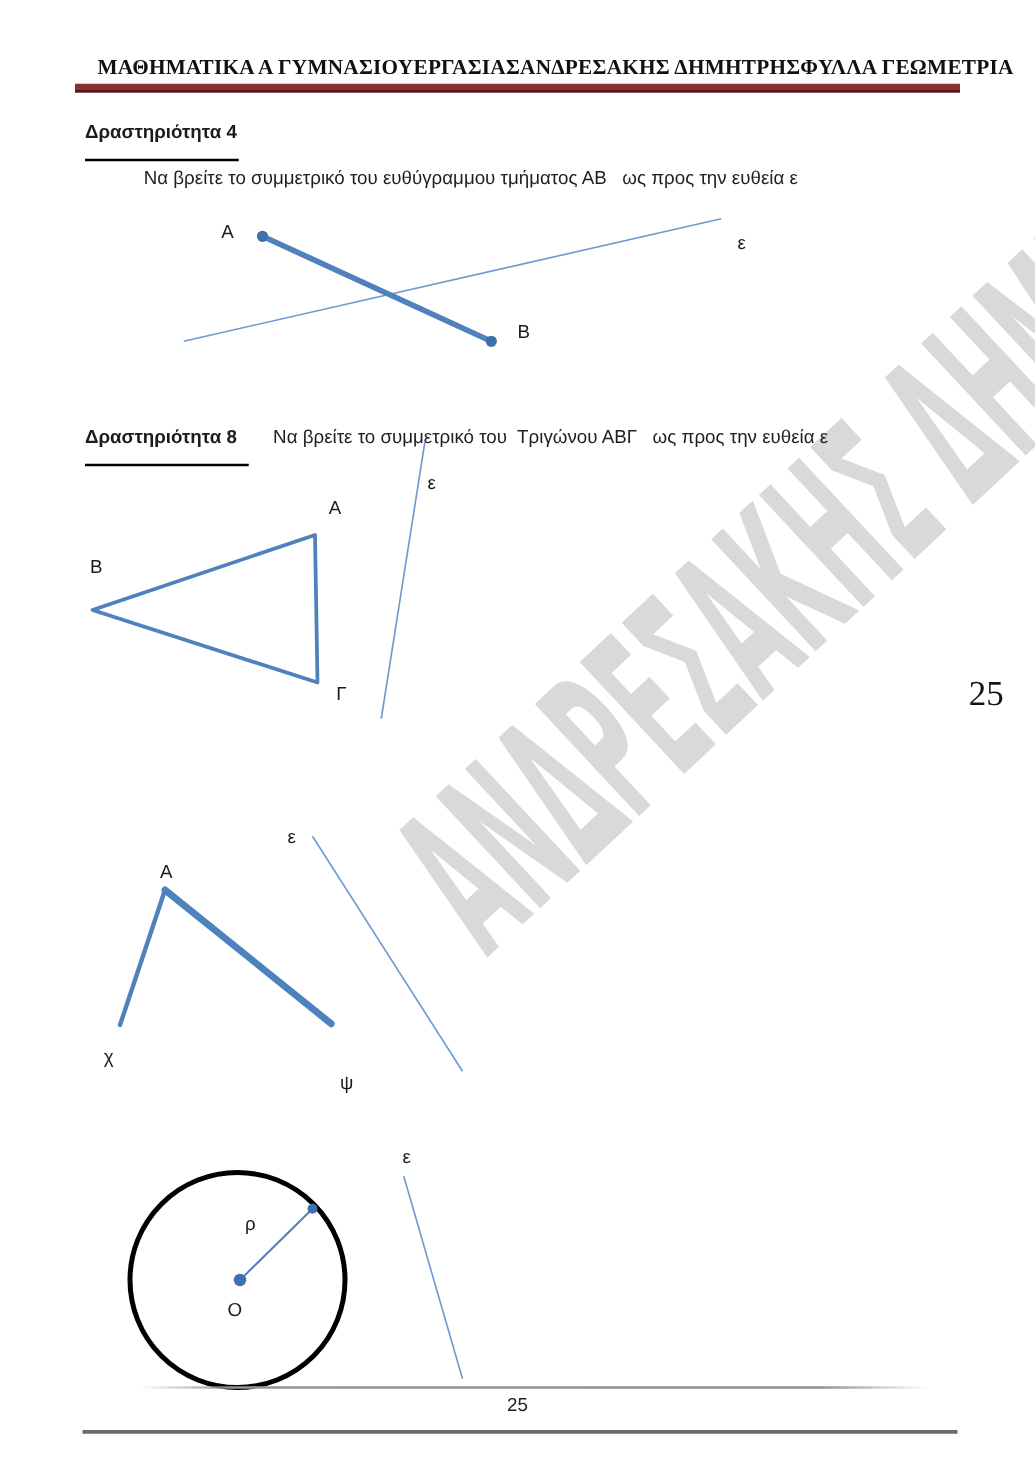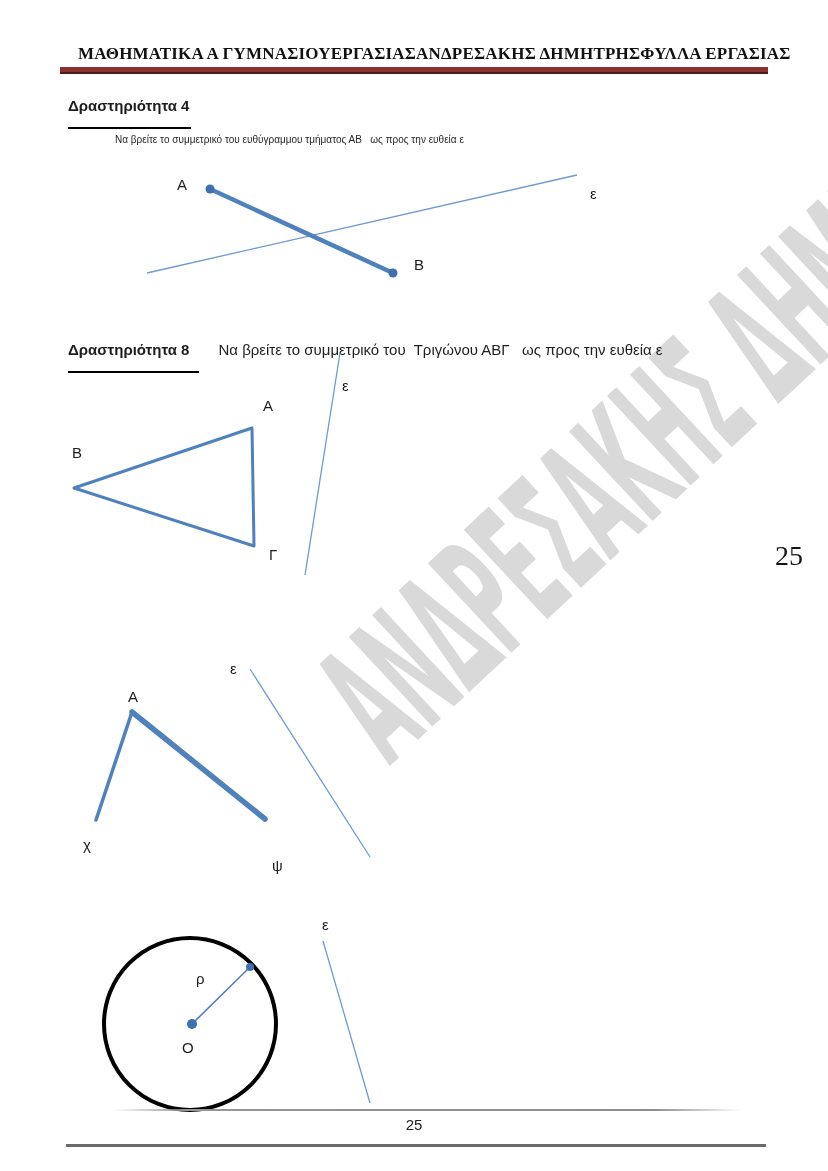--- a/index.html
+++ b/index.html
@@ -14,21 +14,21 @@
                background:var(--rule-maroon);border-bottom:2px solid var(--rule-maroon-dark);z-index:2;}
   
   .watermark{position:absolute;left:60px;top:528px;width:820px;text-align:center;
              transform:rotate(-43deg) scaleX(0.40);transform-origin:center;
              font-family:"DejaVu Sans",sans-serif;font-weight:bold;font-size:168px;
              line-height:1;color:var(--watermark-gray);white-space:nowrap;z-index:0;}
   
   .act-row{position:absolute;left:68px;z-index:1;font-size:15px;white-space:nowrap;}
   .act-title{font-weight:bold;border-bottom:2px solid #000;padding:0 10px 13px 0;display:inline-block;}
   .prompt{white-space:pre-wrap;margin-left:19px;color:#1f1f1f;}
-  .prompt-block{position:absolute;left:115px;z-index:1;font-size:10px;white-space:pre-wrap;color:#1f1f1f;}
+  .prompt-block{position:absolute;left:115px;z-index:1;font-size:15px;white-space:pre-wrap;color:#1f1f1f;}
   
   .fig{position:absolute;z-index:1;}
   .thin-eps{stroke:var(--thin-blue);stroke-width:1.3;fill:none;}
   .seg{stroke:var(--accent-blue);fill:none;stroke-linecap:round;}
   .dot{fill:var(--dot-blue);stroke:none;}
   .tri{stroke:var(--accent-blue);stroke-width:3;fill:none;stroke-linejoin:round;}
   .circle-o{stroke:var(--circle-black);stroke-width:4;fill:none;}
   .dlabel{font-family:"Liberation Sans",sans-serif;font-size:15px;fill:#1c1c1c;}
   
   .side-pagenum{position:absolute;left:775px;top:540px;z-index:1;
@@ -44,21 +44,21 @@
 <body>
 
 <div class="page">
 
   <div class="watermark">ΑΝΔΡΕΣΑΚΗΣ ΔΗΜΗΤΡΗΣ</div>
 
   <div class="header">
     <span>ΜΑΘΗΜΑΤΙΚΑ  Α ΓΥΜΝΑΣΙΟΥ</span>
     <span>ΕΡΓΑΣΙΑΣ</span>
     <span>ΑΝΔΡΕΣΑΚΗΣ ΔΗΜΗΤΡΗΣ</span>
-    <span>ΦΥΛΛΑ ΕΡΓΑΣΙΑΣ</span>
+    <span>ΦΥΛΛΑ ΓΕΩΜΕΤΡΙΑ</span>
   </div>
   <div class="header-rule"></div>
 
   <div class="act-row" style="top:97px;">
     <span class="act-title" style="padding-right:2px;">Δραστηριότητα 4</span>
   </div>
   <div class="prompt-block" style="top:134px;">Να βρείτε το συμμετρικό του ευθύγραμμου τμήματος ΑΒ   ως προς την ευθεία ε</div>
 
   <svg class="fig" style="left:130px;top:160px;" width="500" height="128" viewBox="0 0 500 128">
     <line class="thin-eps" x1="17" y1="113" x2="447" y2="15"></line>

